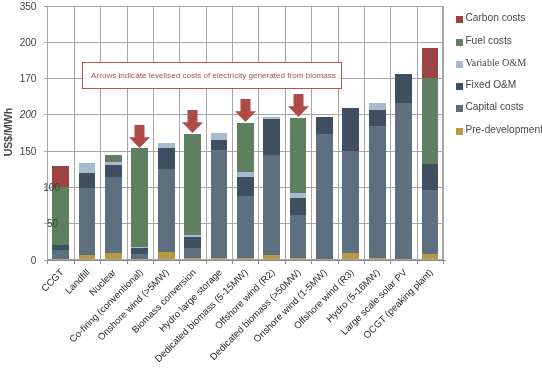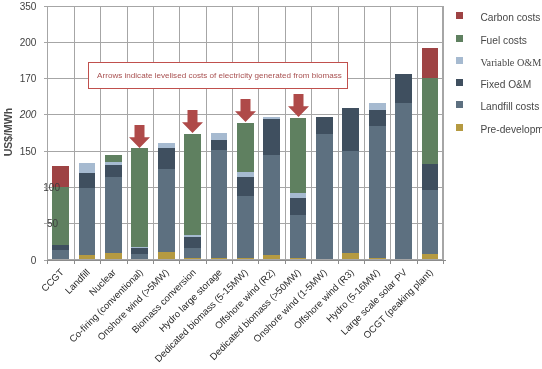--- a/index.html
+++ b/index.html
@@ -19,21 +19,21 @@
   .ytitle{position:absolute;font-size:10.5px;font-weight:bold;color:#4a4a4a;
           transform:rotate(-90deg);transform-origin:center center;white-space:nowrap;}
   .bar{position:absolute;bottom:0;}
   .seg{position:absolute;left:0;width:100%;}
   .xlabel{position:absolute;font-size:9.6px;color:#2b2b2b;white-space:nowrap;
           transform-origin:100% 50%;transform:rotate(-45deg);text-align:right;
           line-height:11px;height:11px;}
   .callout{position:absolute;border:1px solid #c0504d;background:#fff;box-sizing:border-box;
            color:#a85050;font-size:8.1px;display:flex;align-items:center;padding-left:8.1px;}
   .legend{position:absolute;}
-  .legend-item{position:absolute;display:flex;align-items:flex-start;gap:15px;}
+  .legend-item{position:absolute;display:flex;align-items:flex-end;}
   .legend-swatch{width:6.8px;height:7px;margin-right:2.6px;}
   .legend-text{font-size:10.2px;color:#484848;white-space:nowrap;line-height:11px;}
 </style>
 </head>
 <body>
 
 <div id="chart">
   <div class="plot" id="plot">
       <div class="gridline-h" style="top: 254px;"></div>
       <div class="gridline-h" style="top: 217.714px;"></div>
@@ -213,21 +213,21 @@
       <svg width="21" height="23" viewBox="0 0 21 23" style="position: absolute; left: 182.027px; top: 110.497px;">
         <path d="M 5.5 0 L 15.5 0 L 15.5 12.3 L 21 12.3 L 10.5 23 L 0 12.3 L 5.5 12.3 Z" fill="#af4a49"></path>
       </svg>
       <svg width="21" height="23" viewBox="0 0 21 23" style="position: absolute; left: 234.8px; top: 99.4657px;">
         <path d="M 5.5 0 L 15.5 0 L 15.5 12.3 L 21 12.3 L 10.5 23 L 0 12.3 L 5.5 12.3 Z" fill="#af4a49"></path>
       </svg>
       <svg width="21" height="23" viewBox="0 0 21 23" style="position: absolute; left: 287.573px; top: 94.0229px;">
         <path d="M 5.5 0 L 15.5 0 L 15.5 12.3 L 21 12.3 L 10.5 23 L 0 12.3 L 5.5 12.3 Z" fill="#af4a49"></path>
       </svg>
     </div>
-  <div class="callout" id="callout" style="left: 88px; top: 61.5px; width: 260.4px; height: 27px;">
+  <div class="callout" id="callout" style="left: 82px; top: 61.5px; width: 260.4px; height: 27px;">
     <span id="callout-text">Arrows indicate levelised costs of electricity generated from biomass</span>
   </div>
   <div class="legend" id="legend" style="left: 456px; top: 0px;">
       <div class="legend-item" style="top: 12.4px; left: 0px;">
         <span class="legend-swatch" style="background: rgb(158, 67, 68);"></span>
         <span class="legend-text">Carbon costs</span>
       </div>
       <div class="legend-item" style="top: 34.65px; left: 0px;">
         <span class="legend-swatch" style="background: rgb(95, 128, 96);"></span>
         <span class="legend-text">Fuel costs</span>
@@ -235,20 +235,20 @@
       <div class="legend-item" style="top: 56.9px; left: 0px; font-family: Liberation Serif, serif;">
         <span class="legend-swatch" style="background: rgb(166, 186, 208);"></span>
         <span class="legend-text">Variable O&amp;M</span>
       </div>
       <div class="legend-item" style="top: 79.15px; left: 0px;">
         <span class="legend-swatch" style="background: rgb(63, 79, 95);"></span>
         <span class="legend-text">Fixed O&amp;M</span>
       </div>
       <div class="legend-item" style="top: 101.4px; left: 0px;">
         <span class="legend-swatch" style="background: rgb(93, 112, 128);"></span>
-        <span class="legend-text">Landfill costs</span>
+        <span class="legend-text">Capital costs</span>
       </div>
       <div class="legend-item" style="top: 123.65px; left: 0px;">
         <span class="legend-swatch" style="background: rgb(181, 154, 65);"></span>
         <span class="legend-text">Pre-development</span>
       </div>
     </div>
 </div>
 
 </body></html>

